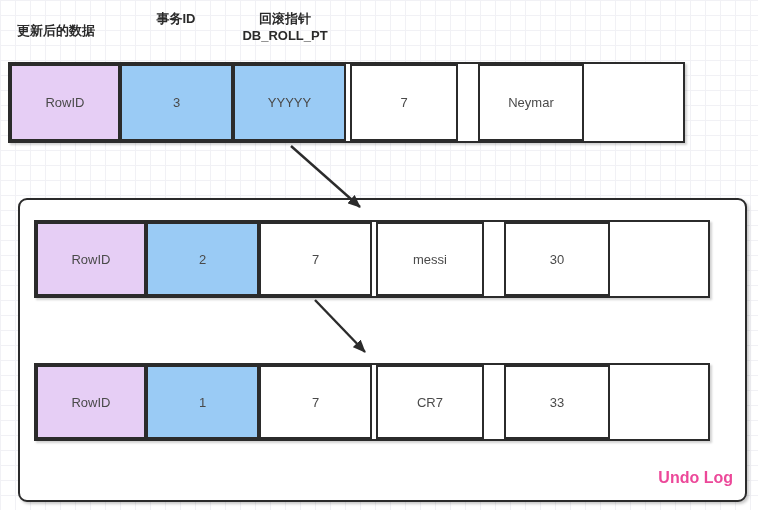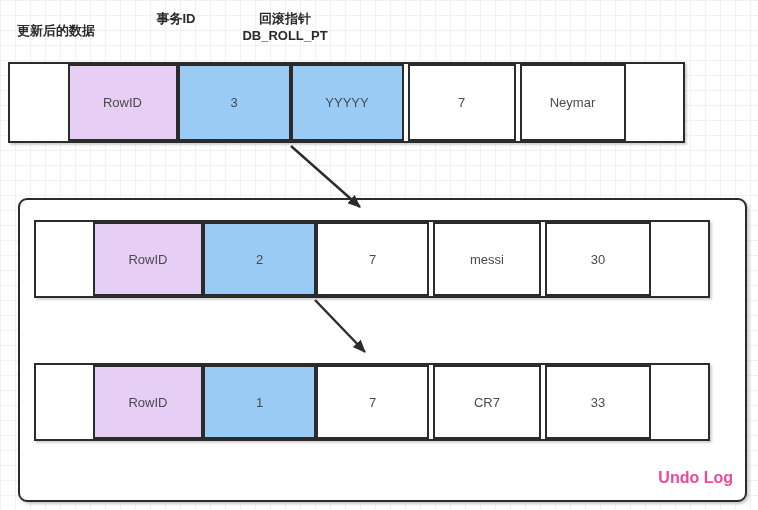--- a/index.html
+++ b/index.html
@@ -13,34 +13,34 @@
     background-size:15px 15px;
     padding-left:48px;
   }
   .hdr-label{
     position:absolute;color:#2a2a2a;font-weight:700;font-size:13px;
     line-height:17px;text-align:center;white-space:nowrap;z-index:5;
   }
   .record-row{
     position:absolute;display:flex;align-items:stretch;box-sizing:border-box;
     border:2px solid #2b2b2b;background:#ffffff;
-    box-shadow:2px 2px 2px rgba(0,0,0,0.18);z-index:4;justify-content:center;
+    box-shadow:2px 2px 2px rgba(0,0,0,0.18);z-index:4;
   }
   .cell{
     box-sizing:border-box;border:2px solid #2b2b2b;
     display:flex;align-items:center;justify-content:center;
     color:#4a4a4a;font-size:13px;background:#ffffff;
   }
   .cell.rowid{background:#E6CEF5;}
   .cell.hidden-col{background:#9ACBF5;}
   .record-row .cell:nth-child(1){width:110px;}
   .record-row .cell:nth-child(2){width:113px;}
   .record-row .cell:nth-child(3){width:113px;}
   .record-row .cell:nth-child(4){width:108px;margin-left:4px;}
-  .record-row .cell:nth-child(5){width:106px;margin-left:4px;}
+  .record-row .cell:nth-child(5){width:106px;margin-left:20px;}
   .record-row .cell:nth-child(6){flex:1;margin-left:4px;}
   .row-current{left:8px;top:62px;width:677px;height:81px;}
   .undo-box{
     position:absolute;left:18px;top:198px;width:729px;height:304px;
     box-sizing:border-box;border:2px solid #2b2b2b;border-radius:9px;
     background:#ffffff;box-shadow:2px 2px 3px rgba(0,0,0,0.22);z-index:2;
   }
   .row-undo1{left:34px;top:220px;width:676px;height:78px;}
   .row-undo2{left:34px;top:363px;width:676px;height:78px;}
   .undo-log-label{

